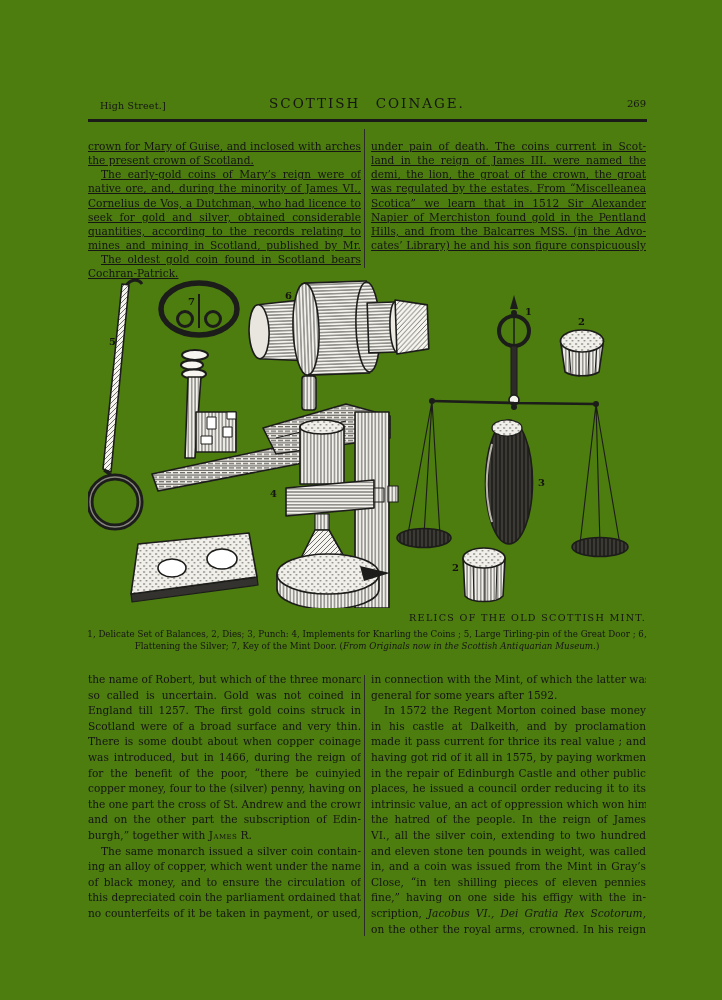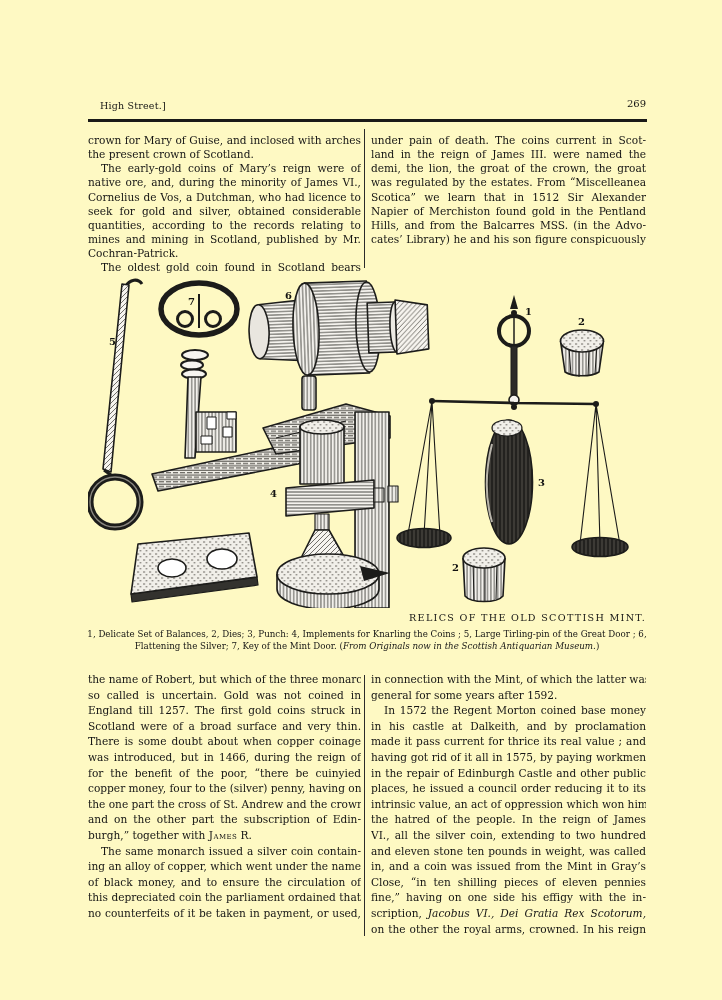--- a/index.html
+++ b/index.html
@@ -1,26 +1,26 @@
 <!DOCTYPE html>
 <html><head>
 <meta charset="utf-8">
 <style>
   html,body{margin:0;padding:0;background:#ffffff;}
-  .page{position:relative;width:722px;height:1000px;background:#fef9c3;
+  .page{position:relative;width:722px;height:1000px;background:#4d7c0f;
         font-family:"DejaVu Serif","Liberation Serif",serif;color:#151514;overflow:hidden;}
   
   .rh-left{position:absolute;left:100px;top:100px;font-size:9.5px;letter-spacing:.2px;}
   .rh-center{position:absolute;left:88px;top:95px;width:558px;text-align:center;
              font-size:13.5px;letter-spacing:2px;word-spacing:9px;}
   .rh-right{position:absolute;right:76px;top:98px;font-size:10px;}
   .head-rule{position:absolute;left:88px;top:119px;width:559px;height:3px;background:#1a1a18;}
   
   .col{position:absolute;font-size:10.6px;}
-  .top-block .col{top:133px;}
+  .top-block .col{top:139px;text-decoration:underline;}
   .bottom-block .col{top:672px;}
   .col.c-left{left:88px;width:273px;}
   .col.c-right{left:371px;width:275px;}
   .line{text-align:justify;text-align-last:justify;overflow:hidden;white-space:nowrap;}
   .top-block .line{line-height:14.15px;height:14.15px;}
   .bottom-block .line{line-height:15.6px;height:15.6px;}
   .line.last{text-align-last:left;}
   .line.ind{text-indent:13px;}
   .sc{font-variant:small-caps;letter-spacing:.4px;}
   .col-divider{position:absolute;width:1px;background:#2b2b29;}
@@ -34,35 +34,36 @@
   .caption-lines .line{font-size:8.7px;line-height:11.5px;height:11.5px;
                        text-align:center;text-align-last:center;white-space:normal;}
   svg text{font-family:"DejaVu Serif","Liberation Serif",serif;font-weight:bold;font-size:10px;fill:#141412;}
 </style>
 </head>
 <body>
 
 <div class="page">
 
   <span class="rh-left">High Street.]</span>
+  <span class="rh-center">SCOTTISH COINAGE.</span>
   <span class="rh-right">269</span>
   <div class="head-rule"></div>
 
   <section class="top-block">
     <div class="col c-left">
         <div class="line">crown for Mary of Guise, and inclosed with arches</div>
         <div class="line last">the present crown of Scotland.</div>
         <div class="line ind">The early-gold coins of Mary’s reign were of</div>
         <div class="line">native ore, and, during the minority of James VI.,</div>
         <div class="line">Cornelius de Vos, a Dutchman, who had licence to</div>
         <div class="line">seek for gold and silver, obtained considerable</div>
         <div class="line">quantities, according to the records relating to</div>
         <div class="line">mines and mining in Scotland, published by Mr.</div>
+        <div class="line ind">The oldest gold coin found in Scotland bears</div>
         <div class="line last">Cochran-Patrick.</div>
-        <div class="line ind">The oldest gold coin found in Scotland bears</div>
       </div>
     <div class="col c-right">
         <div class="line">under pain of death.  The coins current in Scot-</div>
         <div class="line">land in the reign of James III. were named the</div>
         <div class="line">demi, the lion, the groat of the crown, the groat</div>
         <div class="line">was regulated by the estates.  From “Miscelleanea</div>
         <div class="line">Scotica” we learn that in 1512 Sir Alexander</div>
         <div class="line">Napier of Merchiston found gold in the Pentland</div>
         <div class="line">Hills, and from the Balcarres MSS. (in the Advo-</div>
         <div class="line">cates’ Library) he and his son figure conspicuously</div>

